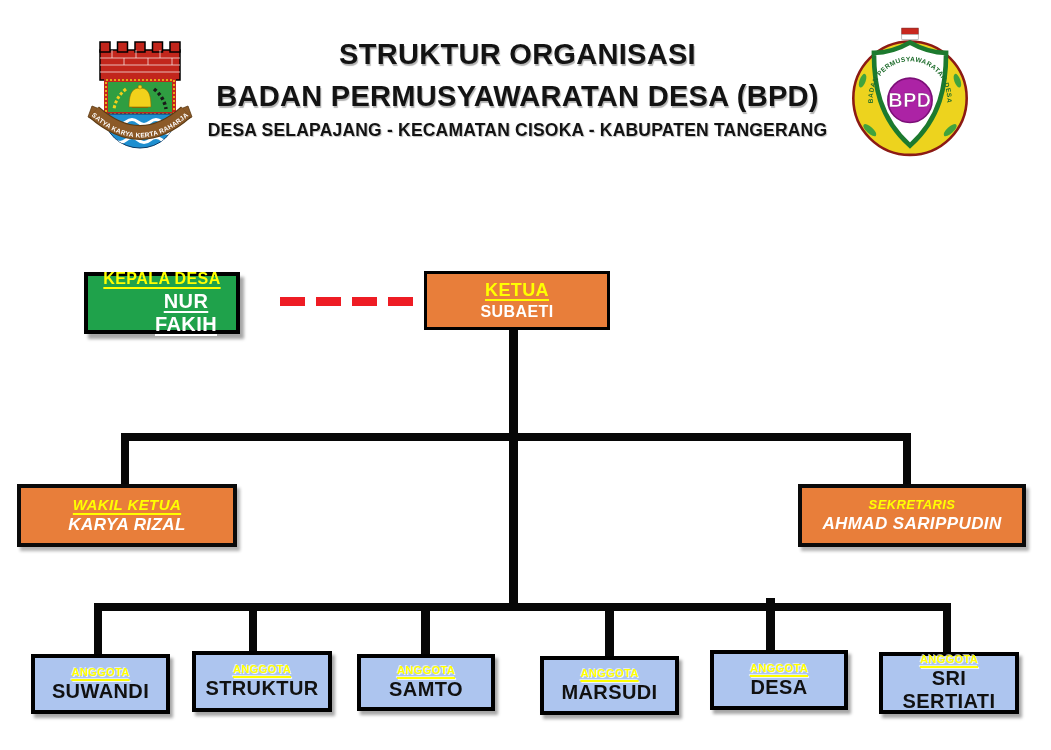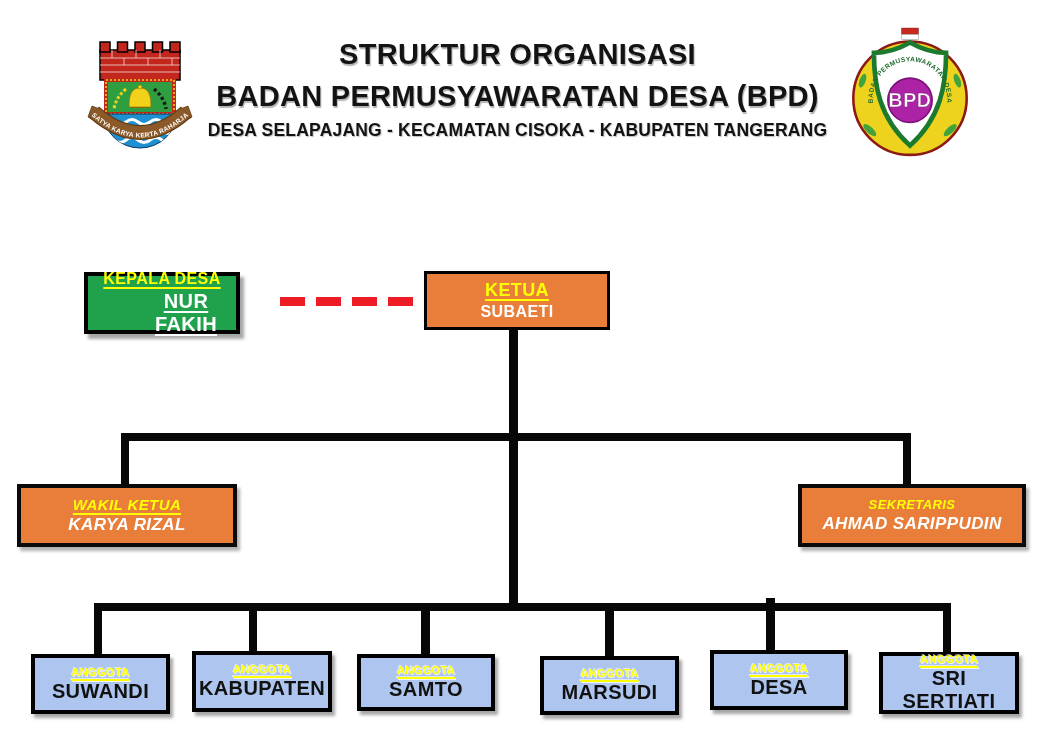--- a/index.html
+++ b/index.html
@@ -236,21 +236,21 @@
     <div class="role">SEKRETARIS</div>
     <div class="pname">AHMAD SARIPPUDIN</div>
   </div>
 
   <div class="node anggota" id="box-a1">
     <div class="role u">ANGGOTA</div>
     <div class="pname">SUWANDI</div>
   </div>
   <div class="node anggota" id="box-a2">
     <div class="role u">ANGGOTA</div>
-    <div class="pname">KABUPATEN</div>
+    <div class="pname">STRUKTUR</div>
   </div>
   <div class="node anggota" id="box-a3">
     <div class="role u">ANGGOTA</div>
     <div class="pname">SAMTO</div>
   </div>
   <div class="node anggota" id="box-a4">
     <div class="role u">ANGGOTA</div>
     <div class="pname">MARSUDI</div>
   </div>
   <div class="node anggota" id="box-a5">

